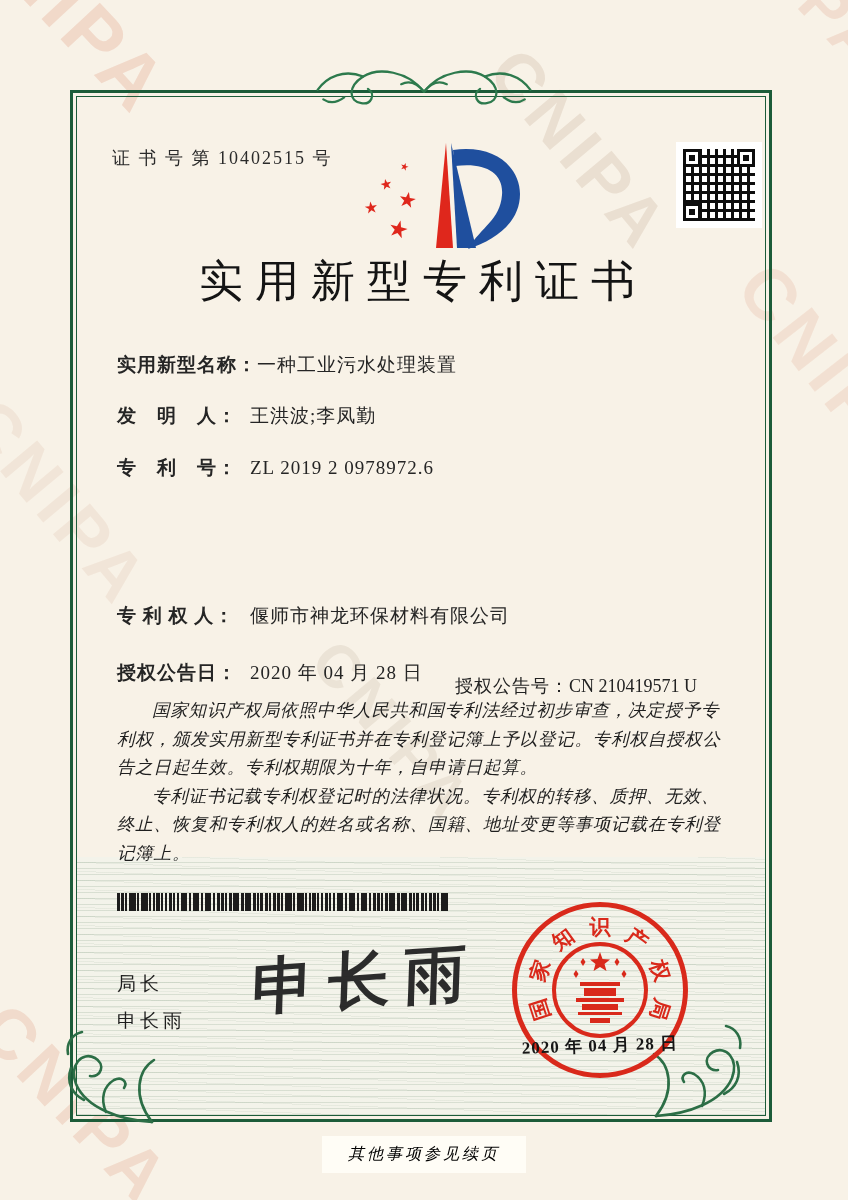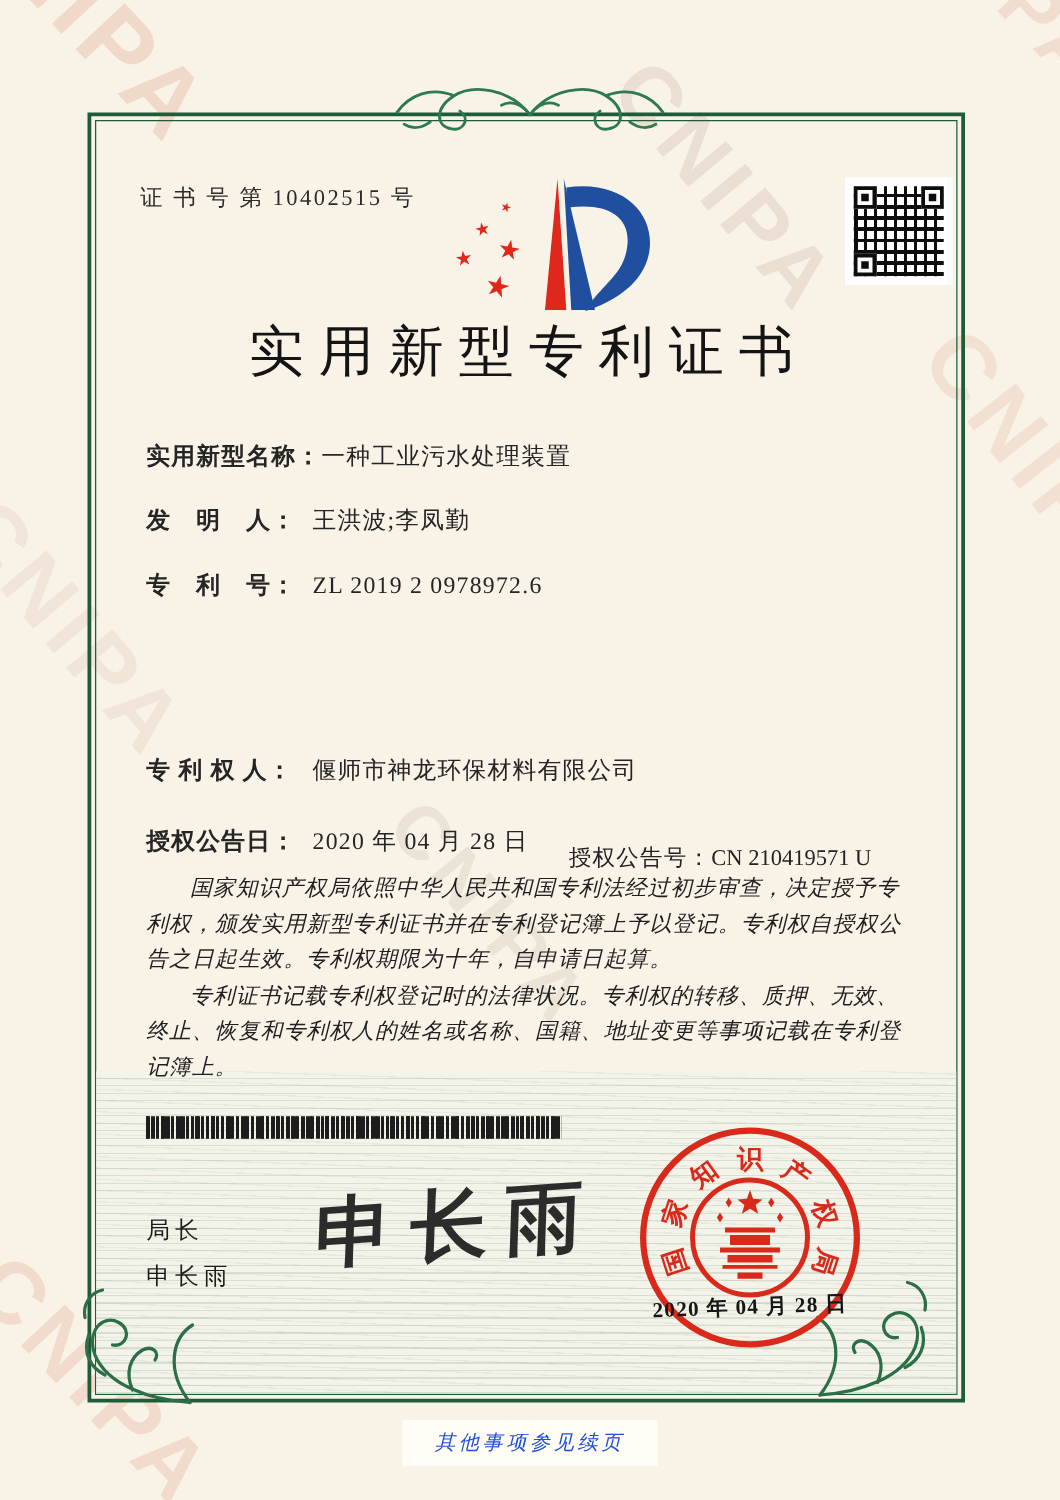--- a/index.html
+++ b/index.html
@@ -79,21 +79,21 @@
   .seal-arc span{position:absolute; left:calc(50% - 13px); top:calc(50% - 13px);
      width:26px; height:26px; line-height:26px; text-align:center;
      font-size:21px; font-weight:700; color:#d9291b; transform-origin:50% 50%;}
   .seal-emblem{position:absolute; left:50%; top:50%; transform:translate(-50%,-50%);}
   .seal-date{position:absolute; left:498px; top:1034px; width:204px; text-align:center;
      font-size:17px; color:#161616; letter-spacing:1px; transform:rotate(-2deg); font-weight:600;}
   
   .page-info{position:absolute; left:72px; width:702px; top:1091px; text-align:center;
      font-size:15px; letter-spacing:3px; color:#2a2a2a;}
   .note-box{position:absolute; left:50%; top:1136px; transform:translateX(-50%);
-     background:#fffdf6; padding:8px 26px; font-size:16px; letter-spacing:3px; color:#1d4ed8;
+     background:#fffdf6; padding:8px 26px; font-size:16px; letter-spacing:3px; color:#000000;
      font-style:italic;}
 </style>
 </head>
 <body>
 
 <div class="page">
 
   <div class="wm wm-tl">CNIPA</div>
   <div class="wm wm-tr">CNIPA</div>
   <div class="wm wm-right">CNIPA</div>

